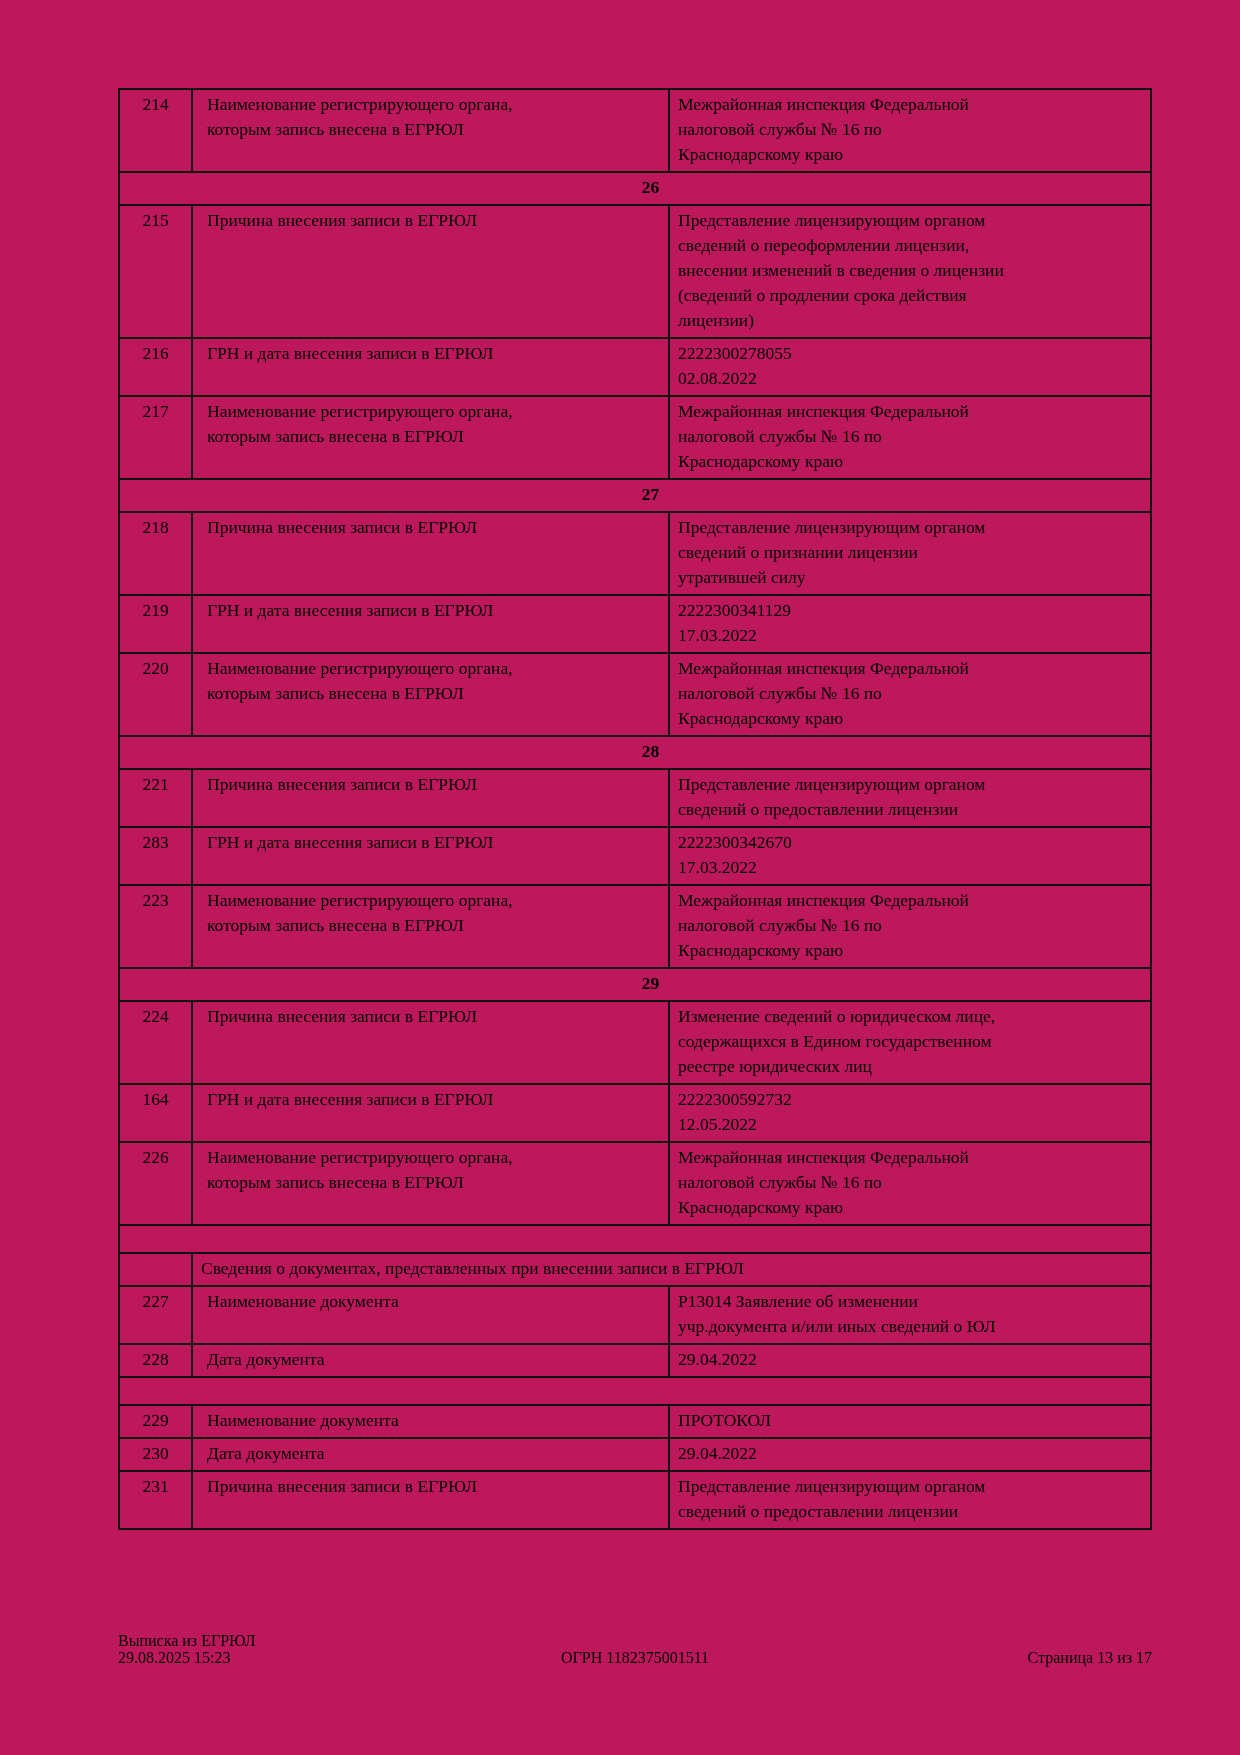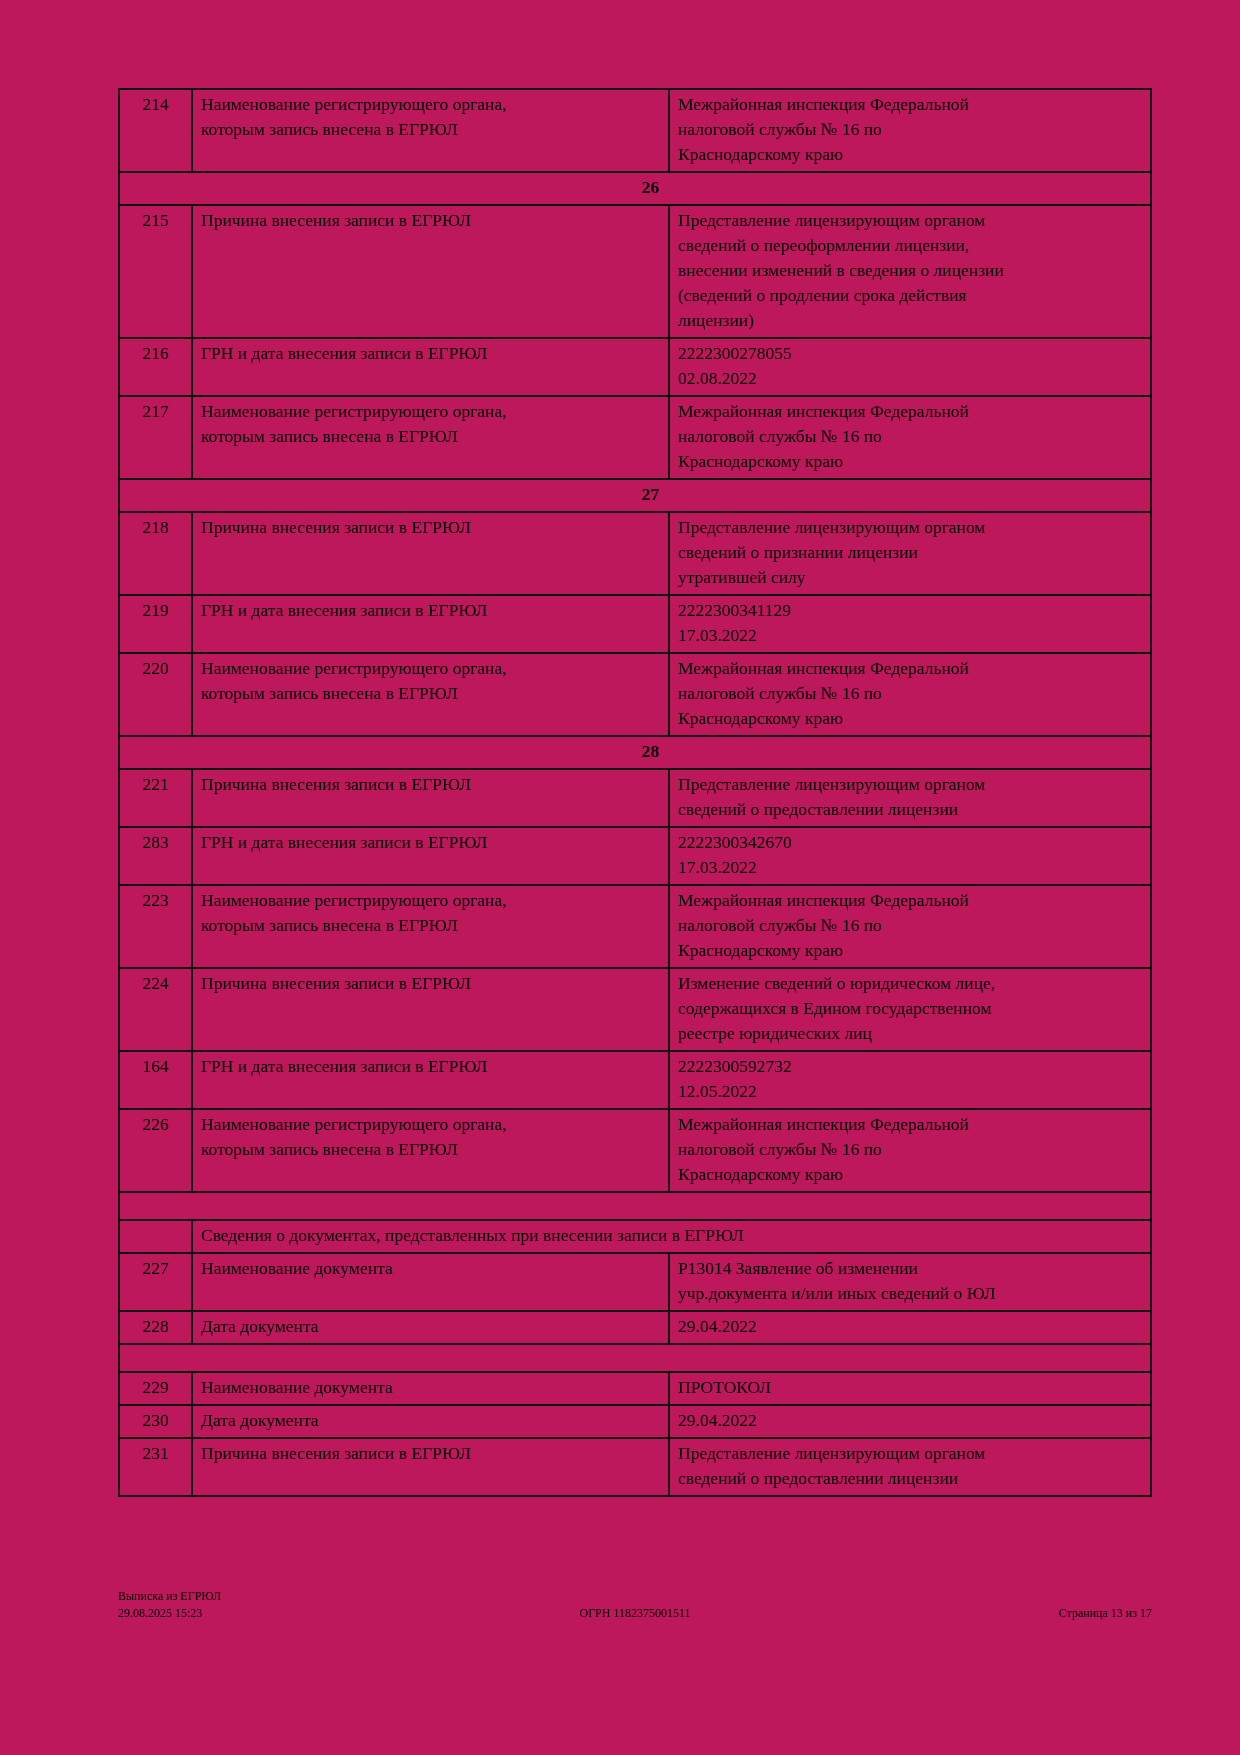--- a/index.html
+++ b/index.html
@@ -31,42 +31,42 @@
   .t-row.docs_header { grid-template-columns: 73px 1fr; }
   .t-row.section, .t-row.empty { grid-template-columns: 1fr; }
   .c { box-sizing: border-box; }
   .c.num {
     border-right: 2px solid #111;
     text-align: center;
     padding: 2px 4px 4px 4px;
   }
   .c.label {
     border-right: 2px solid #111;
-    padding: 2px 8px 4px 8px;
+    padding: 2px 8px 4px 14px;
     white-space: pre-line;
   }
   .c.value {
     padding: 2px 8px 4px 8px;
     white-space: pre-line;
   }
   .c.span { padding: 2px 8px 4px 8px; }
   .c.sec {
     text-align: center;
     font-weight: bold;
     padding: 2px 4px 4px 4px;
     min-height: 28px;
     margin-left: 31px;
   }
   .t-row.empty .c.sec { min-height: 26px; }
   .footer {
     position: absolute;
     left: 118px;
     width: 1034px;
-    top: 1588px;
-    font-size: 12px;
+    top: 1632px;
+    font-size: 16px;
     line-height: 17px;
     display: flex;
     align-items: flex-end;
     justify-content: space-between;
   }
   .f-left, .f-center, .f-right { flex: 1; }
   .f-center { text-align: center; }
   .f-right { text-align: right; }
 </style>
 </head>
@@ -148,20 +148,23 @@
         <div class="c value">2222300342670
 17.03.2022</div>
       </div>
       <div class="t-row record">
         <div class="c num">223</div>
         <div class="c label">Наименование регистрирующего органа,
 которым запись внесена в ЕГРЮЛ</div>
         <div class="c value">Межрайонная инспекция Федеральной
 налоговой службы № 16 по
 Краснодарскому краю</div>
+      </div>
+      <div class="t-row section">
+        <div class="c sec">29</div>
       </div>
       <div class="t-row record">
         <div class="c num">224</div>
         <div class="c label">Причина внесения записи в ЕГРЮЛ</div>
         <div class="c value">Изменение сведений о юридическом лице,
 содержащихся в Едином государственном
 реестре юридических лиц</div>
       </div>
       <div class="t-row record">
         <div class="c num">164</div>

